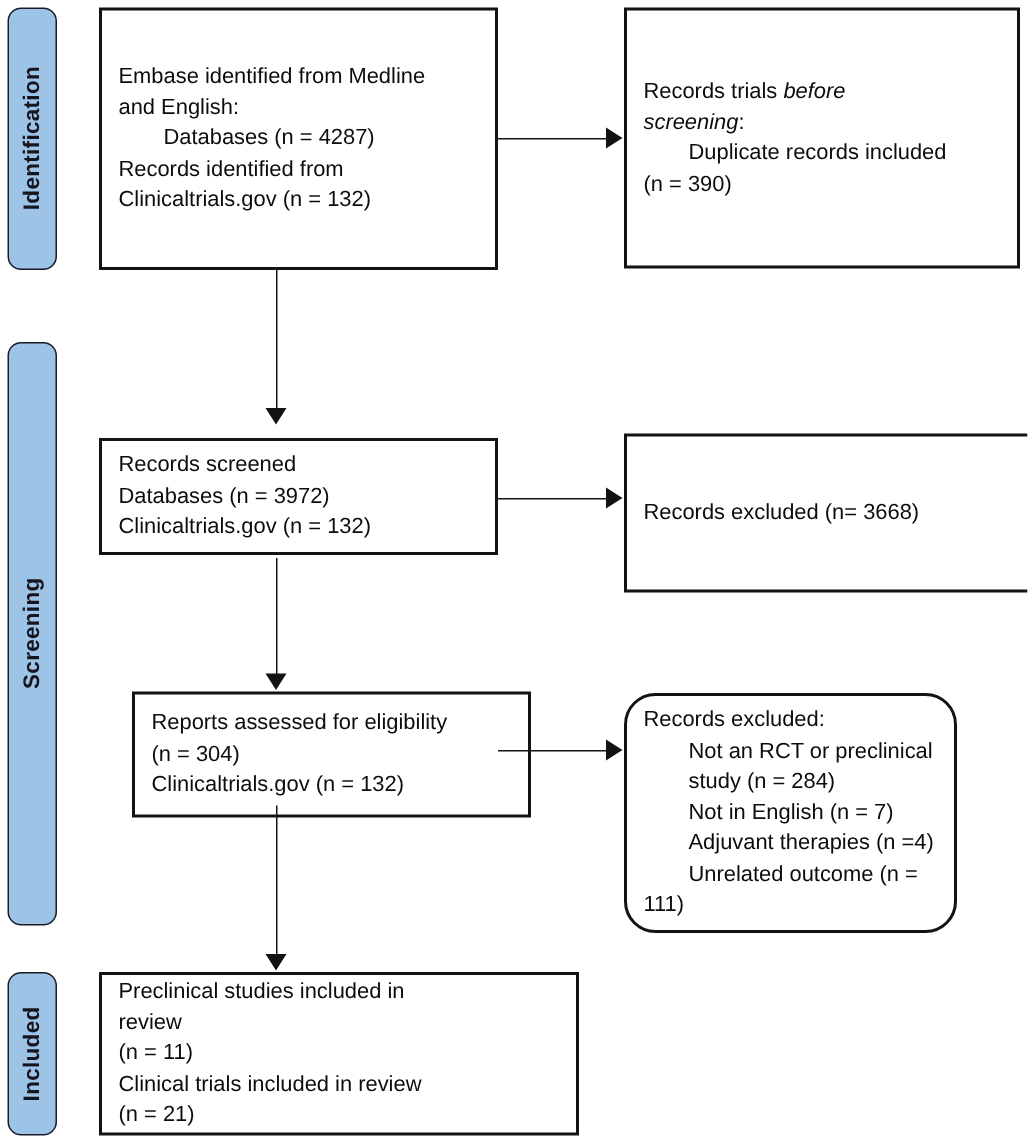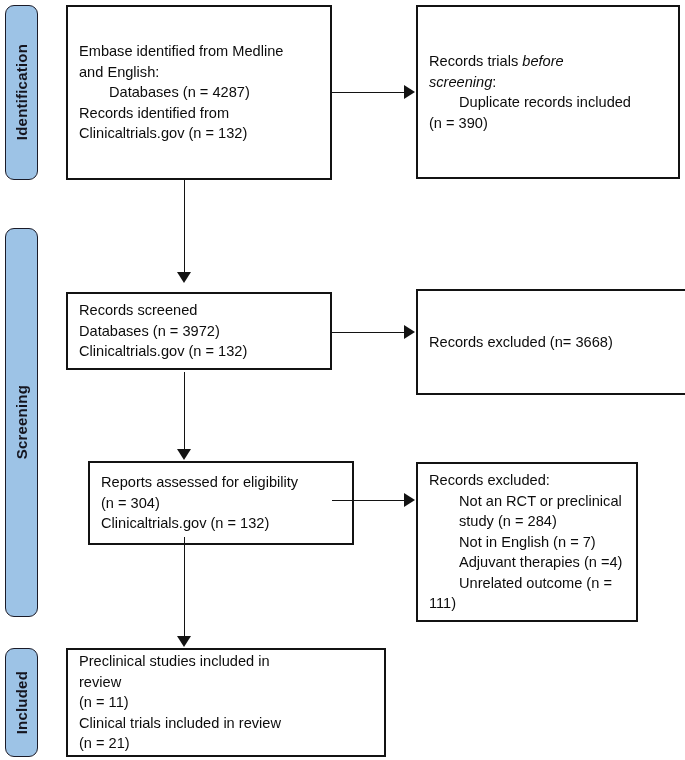--- a/index.html
+++ b/index.html
@@ -127,21 +127,21 @@
   <div class="box" style="left:416px; top:289px; width:292px; height:106px;">
     <div class="box-text"><span>Records excluded (n= 3668)</span></div>
   </div>
 
   <div class="box" style="left:66px; top:461px; width:266px; height:84px;margin-left:22px;">
     <div class="box-text"><span>Reports assessed for eligibility</span>
 <span>(n = 304)</span>
 <span>Clinicaltrials.gov (n = 132)</span></div>
   </div>
 
-  <div class="box" style="left:416px; top:462px; width:222px; height:160px;">
+  <div class="box" style="left:416px; top:462px; width:222px; height:160px;border-radius:21px;">
     <div class="box-text"><span>Records excluded:</span>
 <span class="indent"></span><span>Not an RCT or preclinical</span>
 <span class="indent"></span><span>study (n = 284)</span>
 <span class="indent"></span><span>Not in English (n = 7)</span>
 <span class="indent"></span><span>Adjuvant therapies (n =4)</span>
 <span class="indent"></span><span>Unrelated outcome (n = 111)</span></div>
   </div>
 
   <div class="box" style="left:66px; top:648px; width:320px; height:109px;">
     <div class="box-text"><span>Preclinical studies included in</span>

